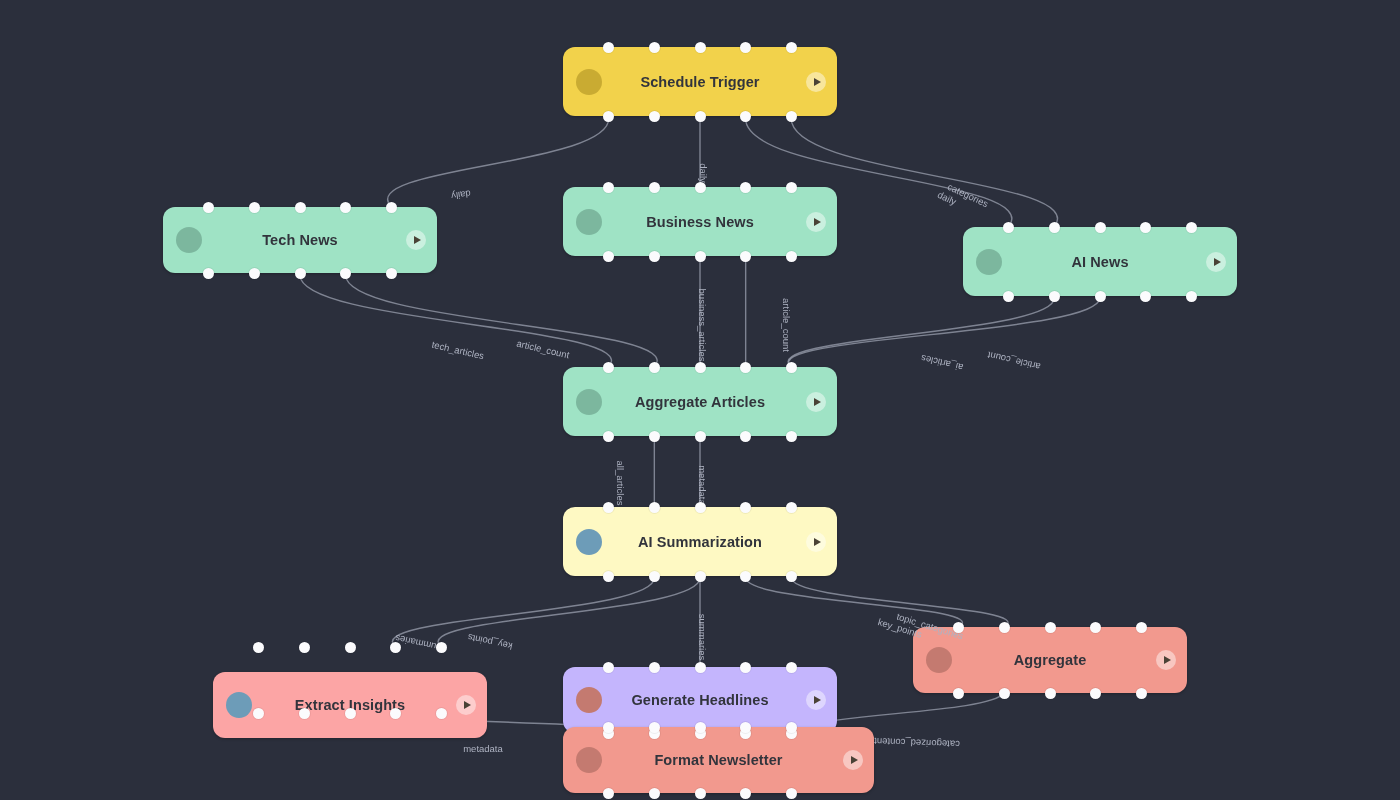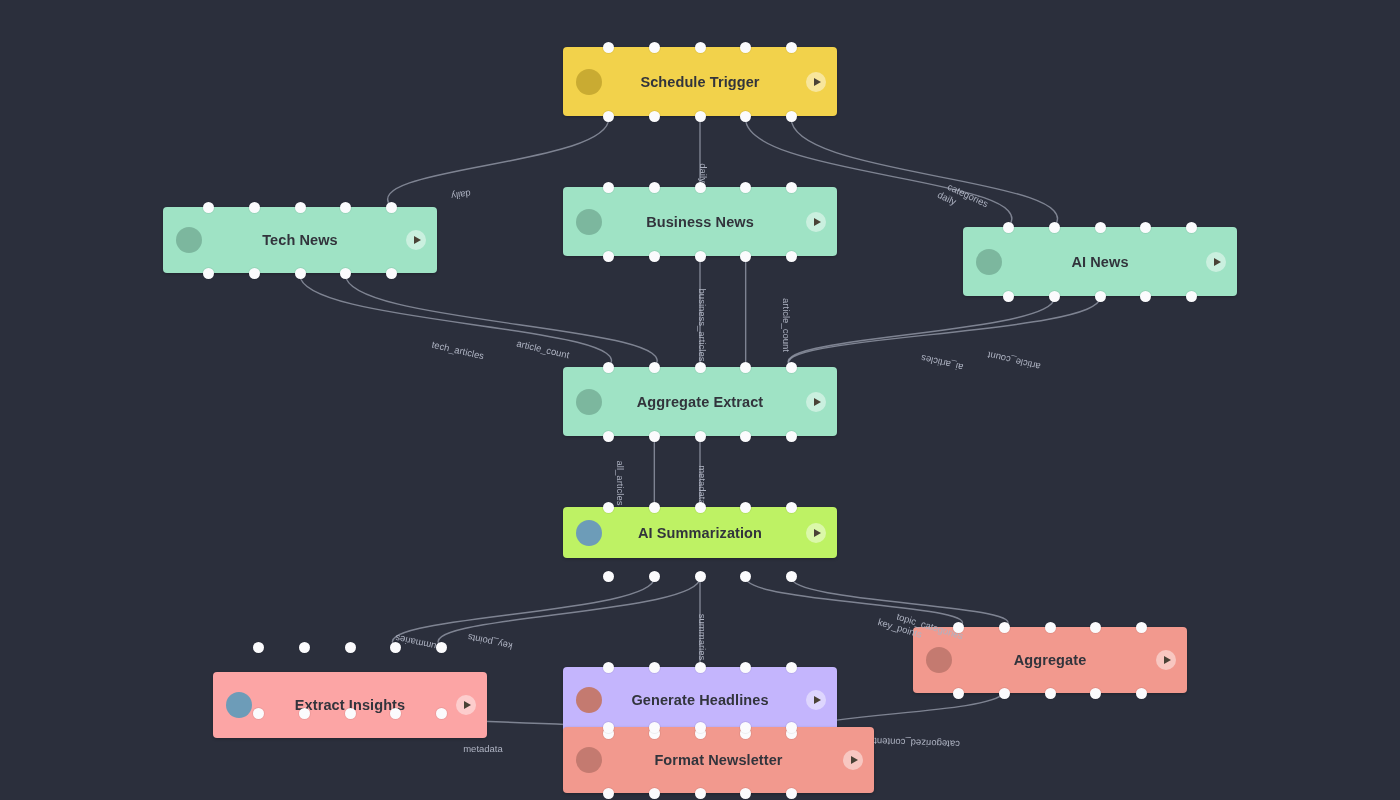--- a/index.html
+++ b/index.html
@@ -14,21 +14,21 @@
     width: 1400px; height: 800px;
     background: #2b2f3c;
   }
   #edge-layer {
     position: absolute; left: 0; top: 0;
     width: 1400px; height: 800px;
     pointer-events: none;
   }
   .node {
     position: absolute;
-    border-radius: 4px;
+    border-radius: 12px;
     display: flex;
     align-items: center;
     box-shadow: 0 1px 3px rgba(0,0,0,0.25);
   }
   .node-badge {
     position: absolute;
     left: 13px; top: 50%;
     transform: translateY(-50%);
     width: 26px; height: 26px;
     border-radius: 50%;
@@ -166,36 +166,36 @@
     <div class="port" style="left: 1094.5px; top: 221.5px; background: rgb(251, 251, 253);"></div>
     <div class="port" style="left: 1140.17px; top: 221.5px; background: rgb(251, 251, 253);"></div>
     <div class="port" style="left: 1185.83px; top: 221.5px; background: rgb(251, 251, 253);"></div>
     <div class="port" style="left: 1003.17px; top: 290.5px; background: rgb(251, 251, 253);"></div>
     <div class="port" style="left: 1048.83px; top: 290.5px; background: rgb(251, 251, 253);"></div>
     <div class="port" style="left: 1094.5px; top: 290.5px; background: rgb(251, 251, 253);"></div>
     <div class="port" style="left: 1140.17px; top: 290.5px; background: rgb(251, 251, 253);"></div>
     <div class="port" style="left: 1185.83px; top: 290.5px; background: rgb(251, 251, 253);"></div>
     <div class="node" style="left: 563px; top: 367px; width: 274px; height: 69px; background: rgb(159, 227, 197);">
       <div class="node-badge" style="background: rgb(124, 183, 158);"></div>
-      <div class="node-label">Aggregate Extract</div>
+      <div class="node-label">Aggregate Articles</div>
       <div class="node-run">
         <div class="tri"></div>
       </div>
     </div>
     <div class="port" style="left: 603.167px; top: 361.5px; background: rgb(251, 251, 253);"></div>
     <div class="port" style="left: 648.833px; top: 361.5px; background: rgb(251, 251, 253);"></div>
     <div class="port" style="left: 694.5px; top: 361.5px; background: rgb(251, 251, 253);"></div>
     <div class="port" style="left: 740.167px; top: 361.5px; background: rgb(251, 251, 253);"></div>
     <div class="port" style="left: 785.833px; top: 361.5px; background: rgb(251, 251, 253);"></div>
     <div class="port" style="left: 603.167px; top: 430.5px; background: rgb(251, 251, 253);"></div>
     <div class="port" style="left: 648.833px; top: 430.5px; background: rgb(251, 251, 253);"></div>
     <div class="port" style="left: 694.5px; top: 430.5px; background: rgb(251, 251, 253);"></div>
     <div class="port" style="left: 740.167px; top: 430.5px; background: rgb(251, 251, 253);"></div>
     <div class="port" style="left: 785.833px; top: 430.5px; background: rgb(251, 251, 253);"></div>
-    <div class="node" style="left: 563px; top: 507px; width: 274px; height: 51px; background: #bef264;">
+    <div class="node" style="left: 563px; top: 507px; width: 274px; height: 69px; background: #fef9c3;">
       <div class="node-badge" style="background: rgb(109, 156, 184);"></div>
       <div class="node-label">AI Summarization</div>
       <div class="node-run">
         <div class="tri"></div>
       </div>
     </div>
     <div class="port" style="left: 603.167px; top: 501.5px; background: rgb(251, 251, 253);"></div>
     <div class="port" style="left: 648.833px; top: 501.5px; background: rgb(251, 251, 253);"></div>
     <div class="port" style="left: 694.5px; top: 501.5px; background: rgb(251, 251, 253);"></div>
     <div class="port" style="left: 740.167px; top: 501.5px; background: rgb(251, 251, 253);"></div>

